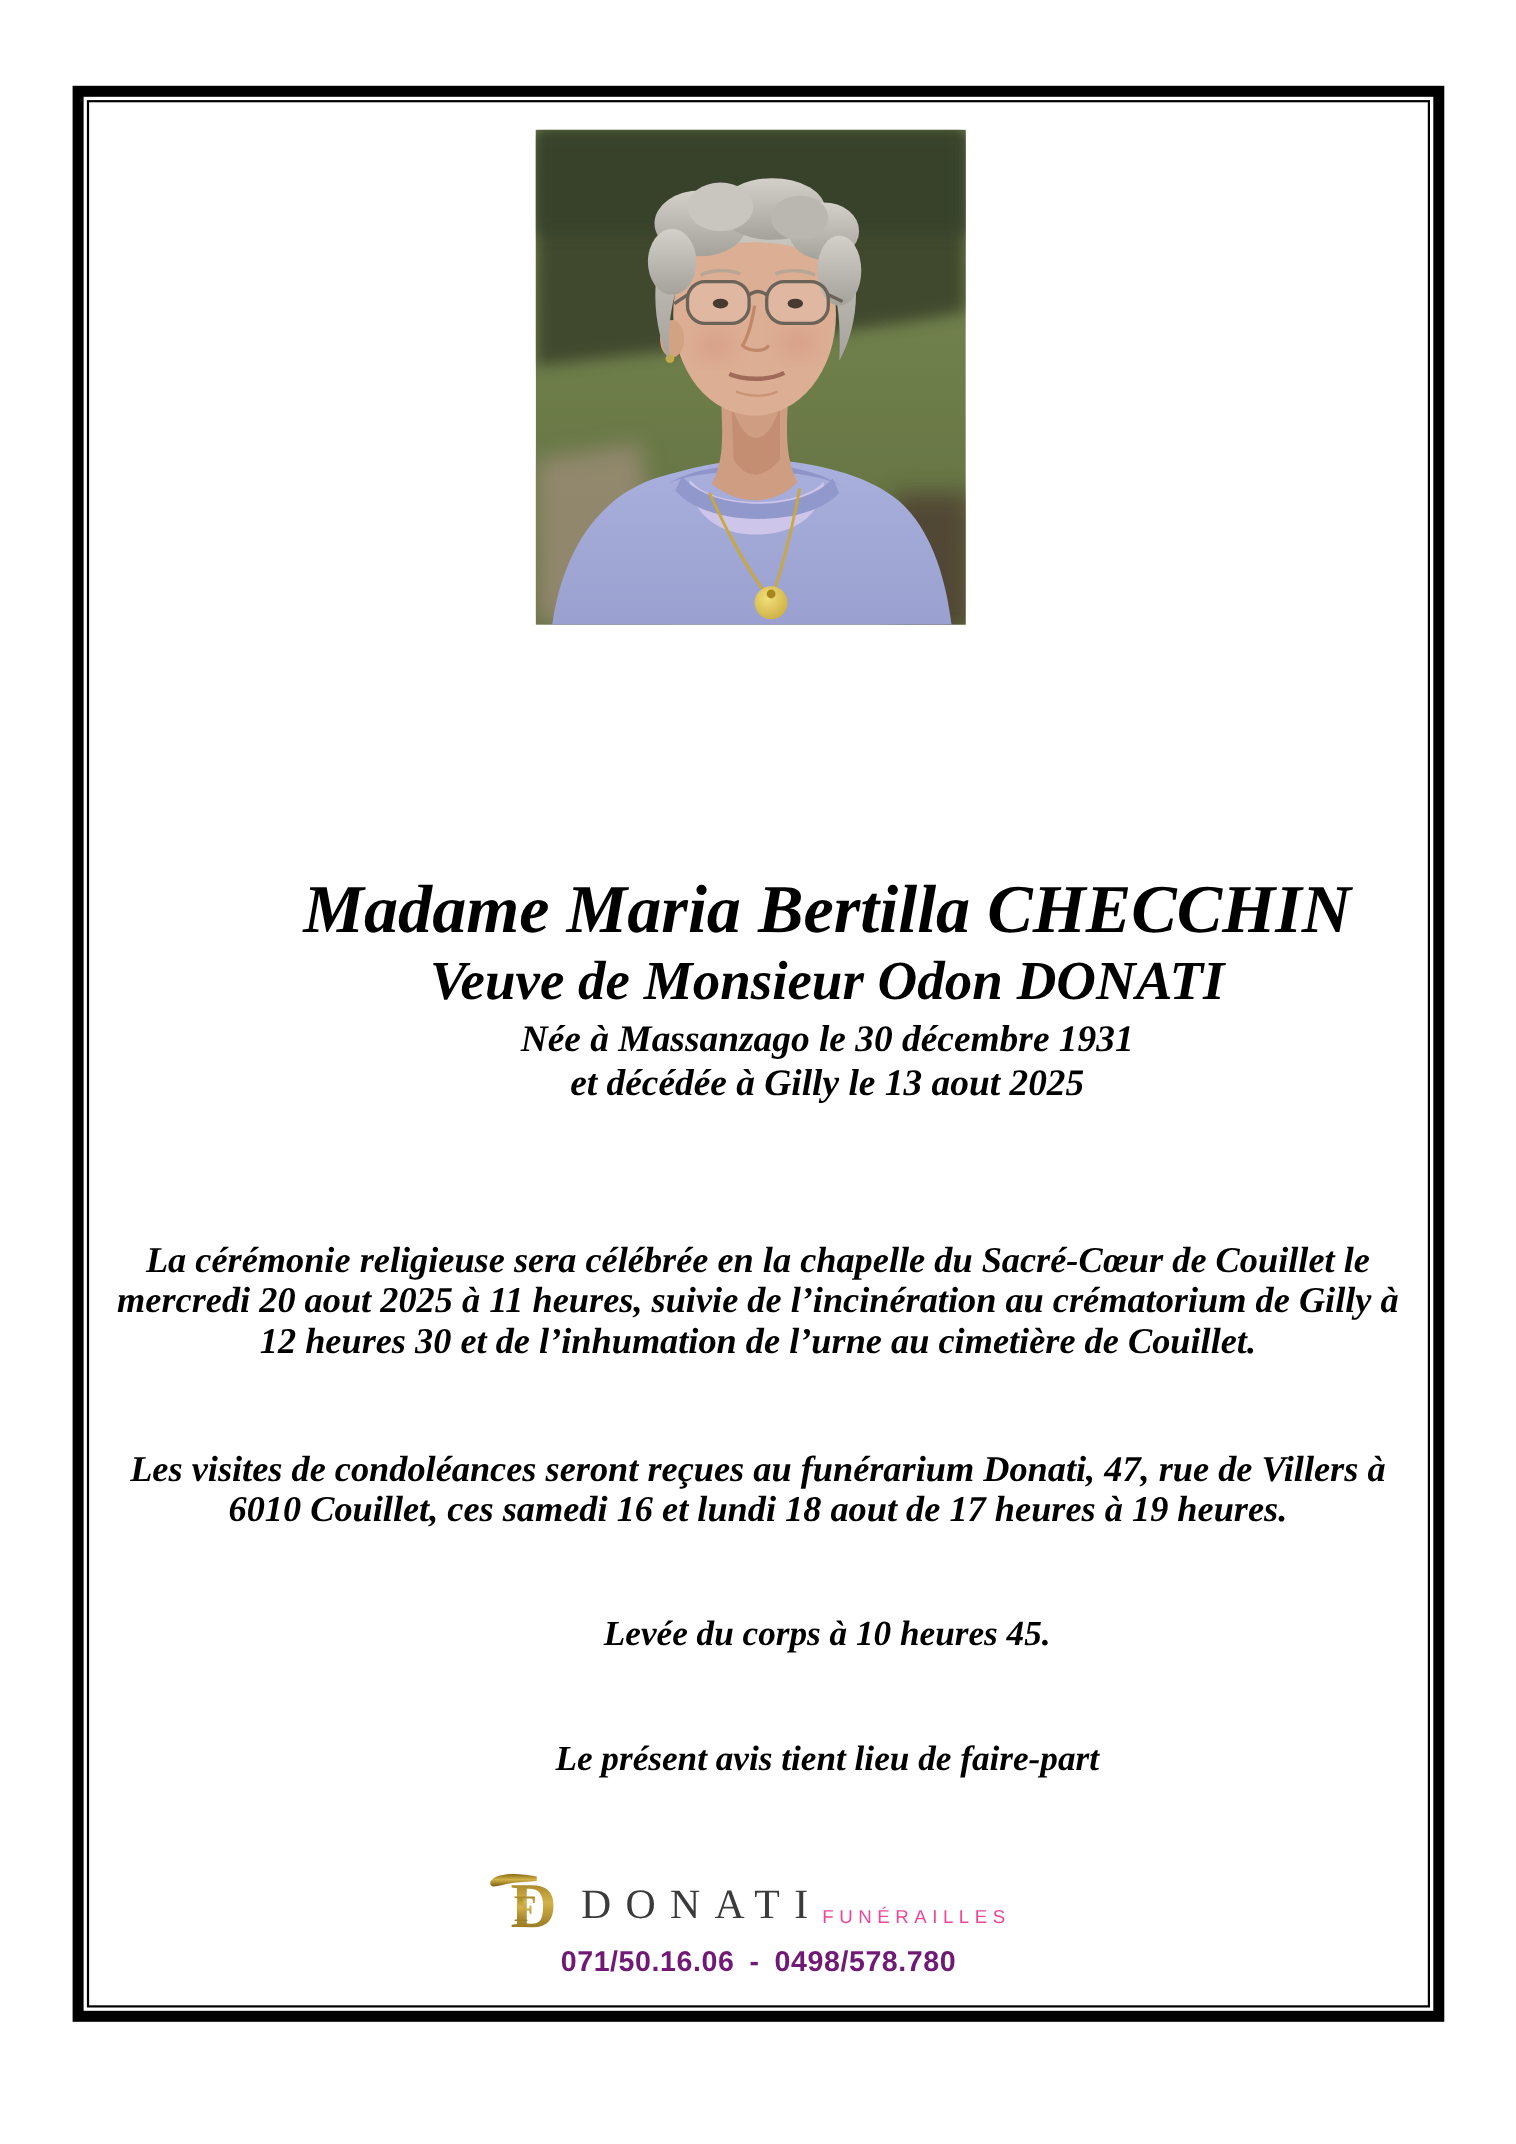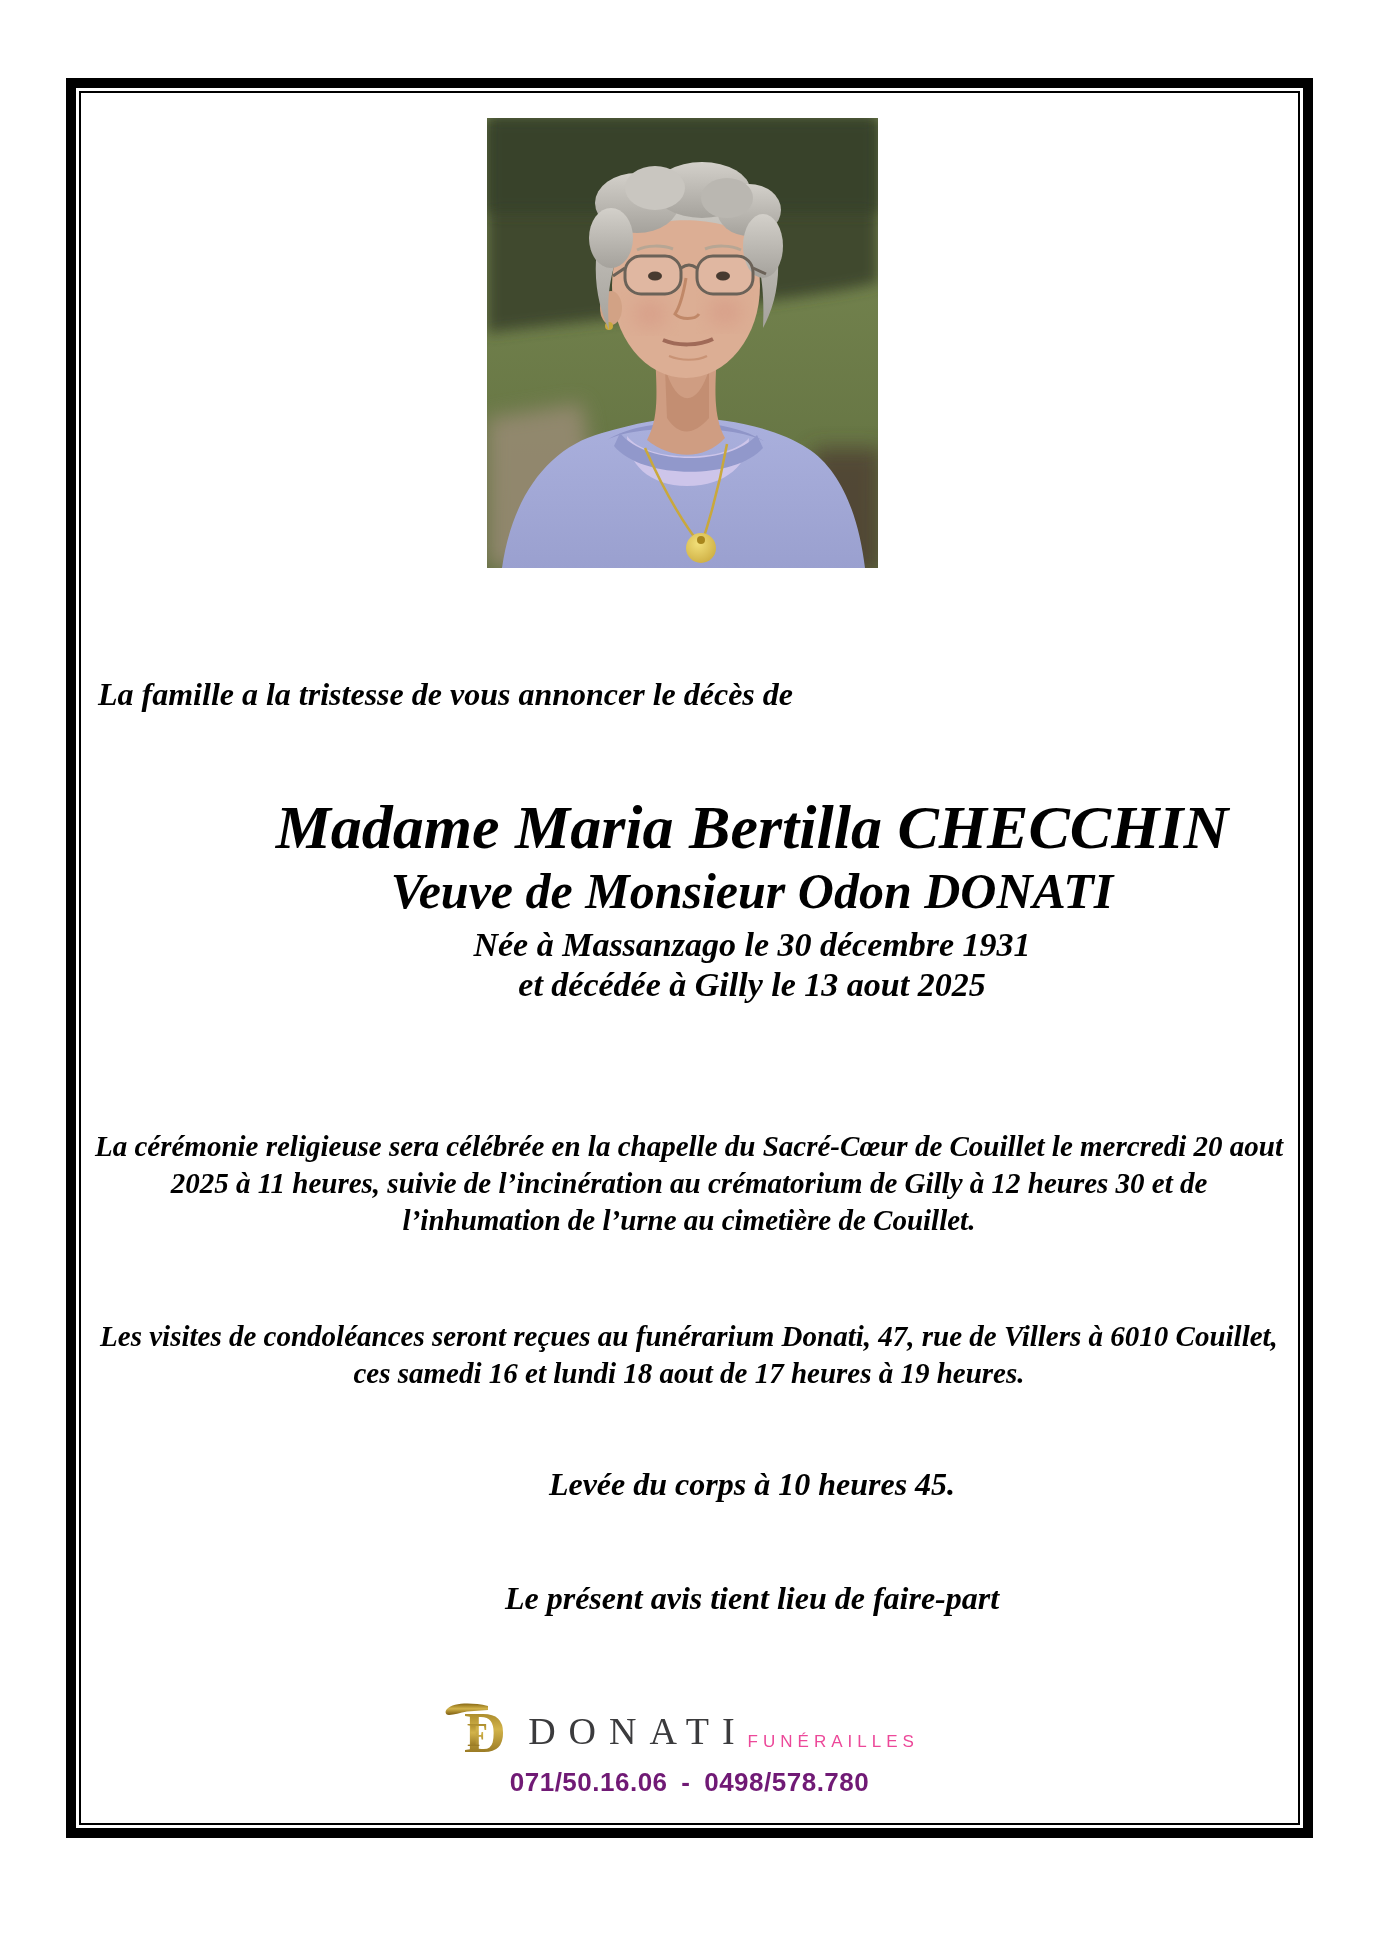--- a/index.html
+++ b/index.html
@@ -36,21 +36,21 @@
   .intro{ left:98px; top:676px; font-size:32px; }
   .centered{ left:66px; width:1372px; text-align:center; }
   .name    { top:792px; font-size:62px; }
   .veuve   { top:862px; font-size:50px; }
   .nee     { top:926px; font-size:34px; }
   .decedee { top:966px; font-size:34px; }
   .para{
     position:absolute;
     left:93px; width:1192px;
     font-style:italic; font-weight:bold;
-    font-size:29px; line-height:37px;
+    font-size:33px; line-height:37px;
     text-align:center;
   }
   .ceremony{ top:1128px; }
   .visits  { top:1318px; }
   .levee   { top:1466px; font-size:32px; }
   .fairepart{ top:1580px; font-size:32px; }
 
   .logo-block{
     position:absolute;
     left:66px; top:1700px; width:1247px;
@@ -160,21 +160,20 @@
       <path d="M199,160 C196,178 192,190 188,196 C194,202 208,202 212,196" fill="none" stroke="#c08868" stroke-width="3"></path>
       <path d="M176,222 C190,228 212,228 226,221" fill="none" stroke="#a06a58" stroke-width="4"></path>
       <path d="M182,238 C194,243 210,243 220,238" fill="none" stroke="#c08868" stroke-width="2" opacity="0.7"></path>
 
       <path d="M158,330 C180,380 200,410 214,428 M240,326 C232,370 222,404 214,428" fill="none" stroke="#c9a83c" stroke-width="2.5"></path>
       <circle cx="214" cy="430" r="15" fill="url(#goldPend)"></circle>
       <circle cx="214" cy="422" r="4" fill="#a8861d"></circle>
     </svg>
   </div>
 
-  <div class="txt intro">La famille a la tristesse de vous annoncer le décès de</div>
 
   <div class="txt centered name">Madame Maria Bertilla CHECCHIN</div>
   <div class="txt centered veuve">Veuve de Monsieur Odon DONATI</div>
   <div class="txt centered nee">Née à Massanzago le 30 décembre 1931</div>
   <div class="txt centered decedee">et décédée à Gilly le 13 aout 2025</div>
 
   <div class="para ceremony">La cérémonie religieuse sera célébrée en la chapelle du Sacré-Cœur de Couillet le mercredi 20 aout 2025 à 11 heures, suivie de l’incinération au crématorium de Gilly à 12 heures 30 et de l’inhumation de l’urne au cimetière de Couillet.</div>
   <div class="para visits">Les visites de condoléances seront reçues au funérarium Donati, 47, rue de Villers à 6010 Couillet, ces samedi 16 et lundi 18 aout de 17 heures à 19 heures.</div>
   <div class="txt centered levee">Levée du corps à 10 heures 45.</div>
   <div class="txt centered fairepart">Le présent avis tient lieu de faire-part</div>

